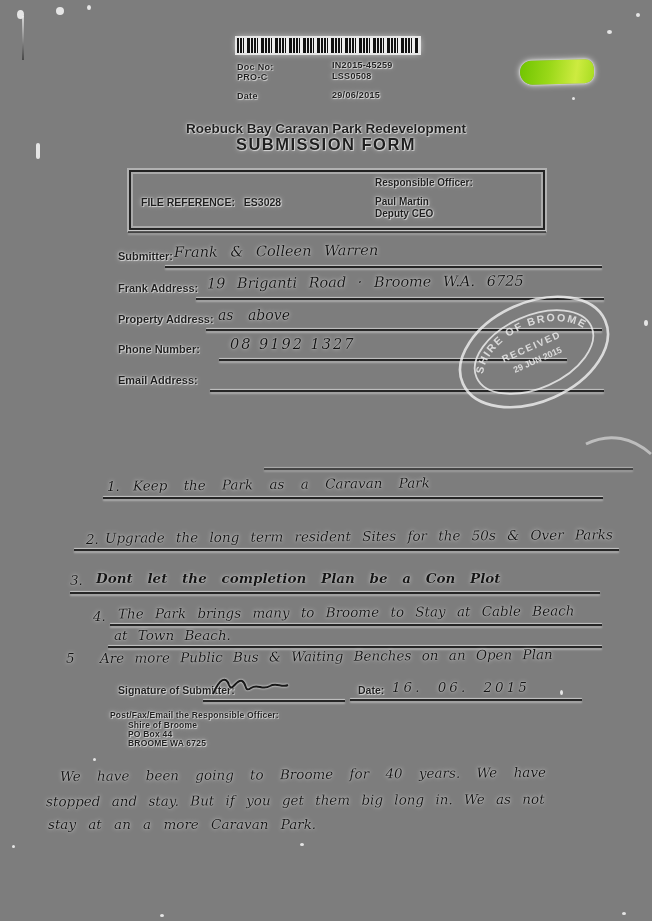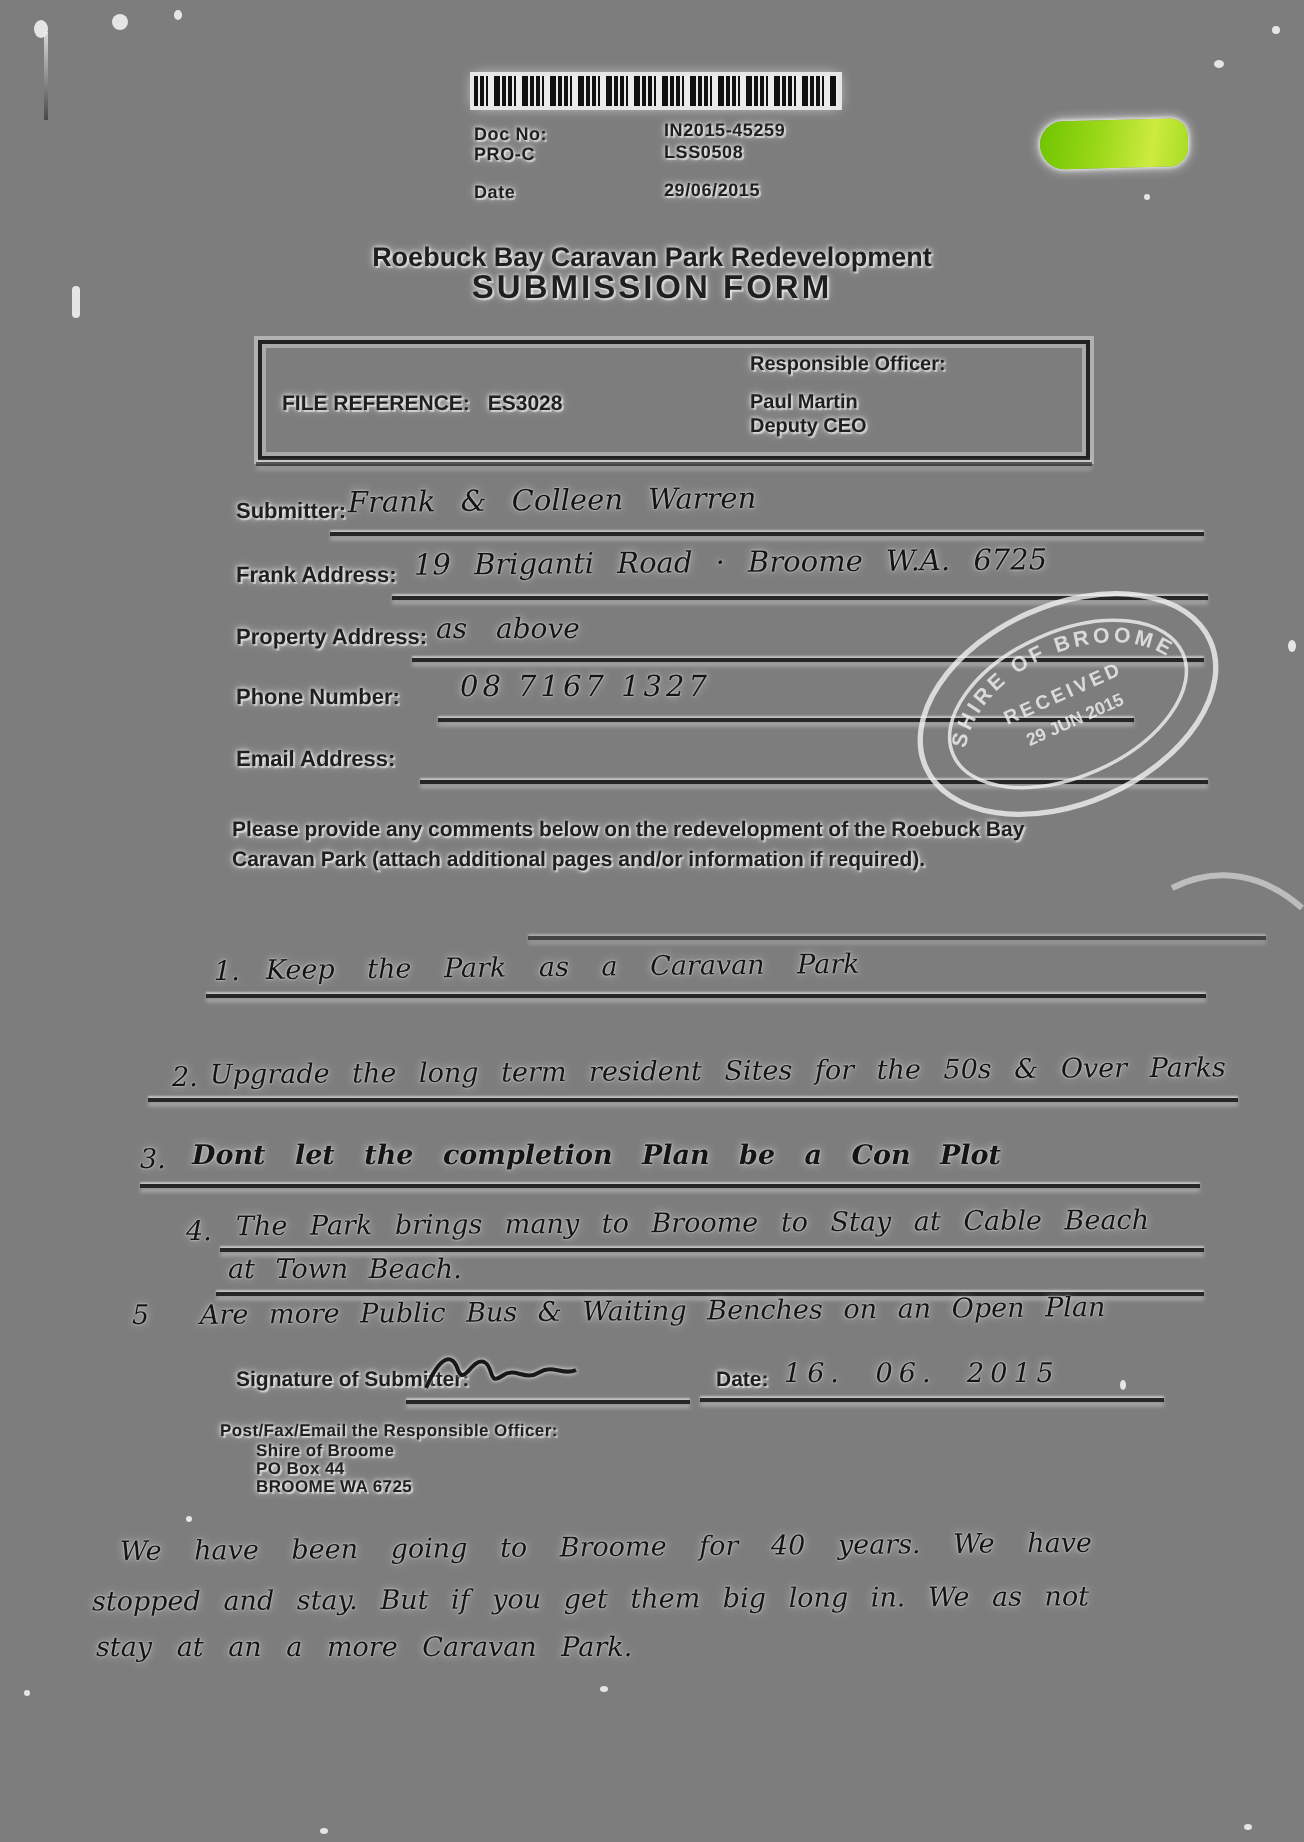--- a/index.html
+++ b/index.html
@@ -103,39 +103,38 @@
 
   <div class="abs print" style="left:118px;top:282px;font-size:11px;">Frank Address:</div>
   <div class="abs hand" style="left:207px;top:274px;font-size:14.5px;word-spacing:7px;transform:rotate(-.5deg);">19 Briganti Road · Broome W.A. 6725</div>
   <div class="abs fline" style="left:196px;top:298px;width:408px;"></div>
 
   <div class="abs print" style="left:118px;top:313px;font-size:11px;">Property Address:</div>
   <div class="abs hand" style="left:218px;top:307px;font-size:14px;word-spacing:10px;">as above</div>
   <div class="abs fline" style="left:206px;top:329px;width:396px;"></div>
 
   <div class="abs print" style="left:118px;top:343px;font-size:11px;text-align:center;">Phone Number:</div>
-  <div class="abs hand" style="left:230px;top:336px;font-size:14.5px;letter-spacing:2px;">08 7167 1327</div>
+  <div class="abs hand" style="left:230px;top:336px;font-size:14.5px;letter-spacing:2px;">08 9192 1327</div>
   <div class="abs fline" style="left:219px;top:359px;width:348px;"></div>
 
   <div class="abs print" style="left:118px;top:374px;font-size:11px;">Email Address:</div>
   <div class="abs hand" style="left:220px;top:368px;"></div>
   <div class="abs fline" style="left:210px;top:390px;width:394px;"></div>
 
   <svg class="abs" style="left:450px;top:296px;width:168px;height:112px;transform:rotate(-24deg);opacity:.8;" viewBox="0 0 190 126">
     <ellipse cx="95" cy="63" rx="88" ry="56" fill="none" stroke="#f2f2f2" stroke-width="3"></ellipse>
     <ellipse cx="95" cy="63" rx="71" ry="41" fill="none" stroke="#f2f2f2" stroke-width="2"></ellipse>
     <path id="stamp-arc" d="M 28 72 A 68 46 0 0 1 162 72" fill="none"></path>
     <text fill="#f2f2f2" font-size="12" font-weight="bold" letter-spacing="2">
       <textPath href="#stamp-arc" startOffset="50%" text-anchor="middle">SHIRE OF BROOME</textPath>
     </text>
     <text x="95" y="60" text-anchor="middle" fill="#f2f2f2" font-size="11" font-weight="bold" letter-spacing="2">RECEIVED</text>
     <text x="95" y="76" text-anchor="middle" fill="#f2f2f2" font-size="10" font-weight="bold">29 JUN 2015</text>
   </svg>
 
-  <div class="abs print wrap" style="left:116px;top:408px;width:436px;font-size:10.5px;line-height:1.4;white-space:normal;">Please provide any comments below on the redevelopment of the Roebuck Bay Caravan Park (attach additional pages and/or information if required).</div>
 
   <div class="abs hand" style="left:107px;top:478px;">1.</div>
   <div class="abs hand" style="left:133px;top:476px;word-spacing:12px;transform:rotate(-.6deg);">Keep the Park as a Caravan Park</div>
   <div class="abs fline" style="left:103px;top:497px;width:500px;"></div>
 
   <div class="abs hand" style="left:86px;top:531px;">2.</div>
   <div class="abs hand" style="left:105px;top:528px;word-spacing:7px;transform:rotate(-.4deg);">Upgrade the long term resident Sites for the 50s &amp; Over Parks</div>
   <div class="abs fline" style="left:74px;top:549px;width:545px;"></div>
 
   <div class="abs hand" style="left:70px;top:572px;">3.</div>

